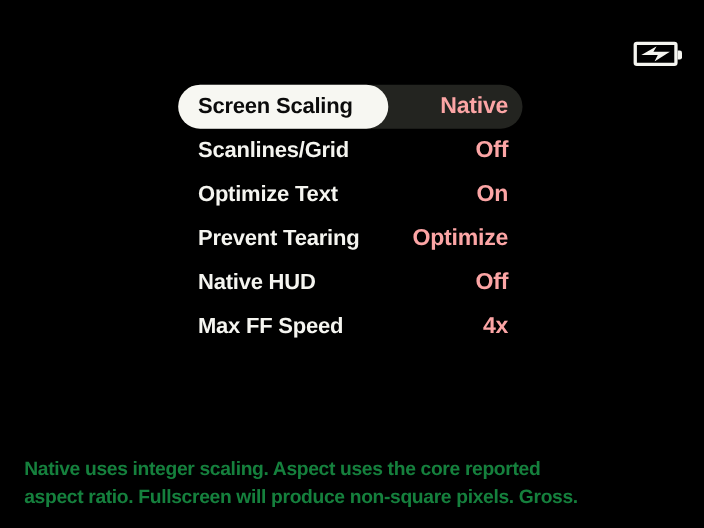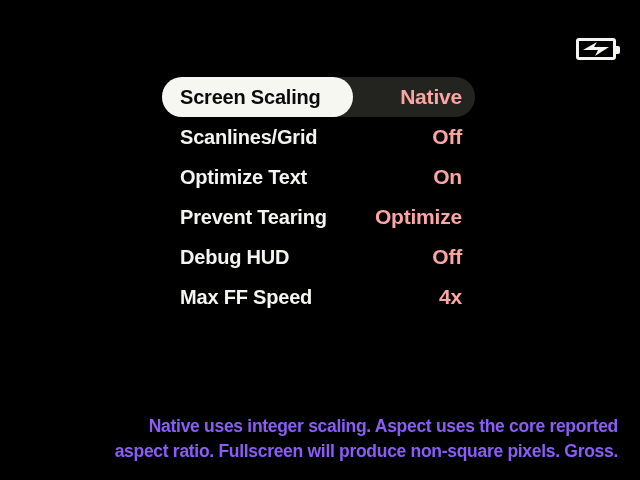--- a/index.html
+++ b/index.html
@@ -128,26 +128,26 @@
   }
 
   
   #footer {
     position: absolute;
     left: 0;
     bottom: 16px;
     width: 640px;
     padding: 0 22px;
     box-sizing: border-box;
-    text-align: right;
+    text-align: left;
     font-size: 17.5px;
     font-weight: bold;
     line-height: 25px;
     letter-spacing: -0.3px;
-    color: #8b5cf6;
+    color: #15803d;
   }
   #footer .line { display: block; }
 </style>
 </head>
 <body>
 
 <div id="screen">
 
   <div id="status-bar">
     <div class="battery">
@@ -186,21 +186,21 @@
       <div class="row-bg"></div>
       <div class="label-pill"></div>
       <div class="row-label">Prevent Tearing</div>
       <div class="row-value">Optimize</div>
     </div>
 
 
     <div class="menu-row">
       <div class="row-bg"></div>
       <div class="label-pill"></div>
-      <div class="row-label">Debug HUD</div>
+      <div class="row-label">Native HUD</div>
       <div class="row-value">Off</div>
     </div>
 
     <div class="menu-row">
       <div class="row-bg"></div>
       <div class="label-pill"></div>
       <div class="row-label">Max FF Speed</div>
       <div class="row-value">4x</div>
     </div>
 

